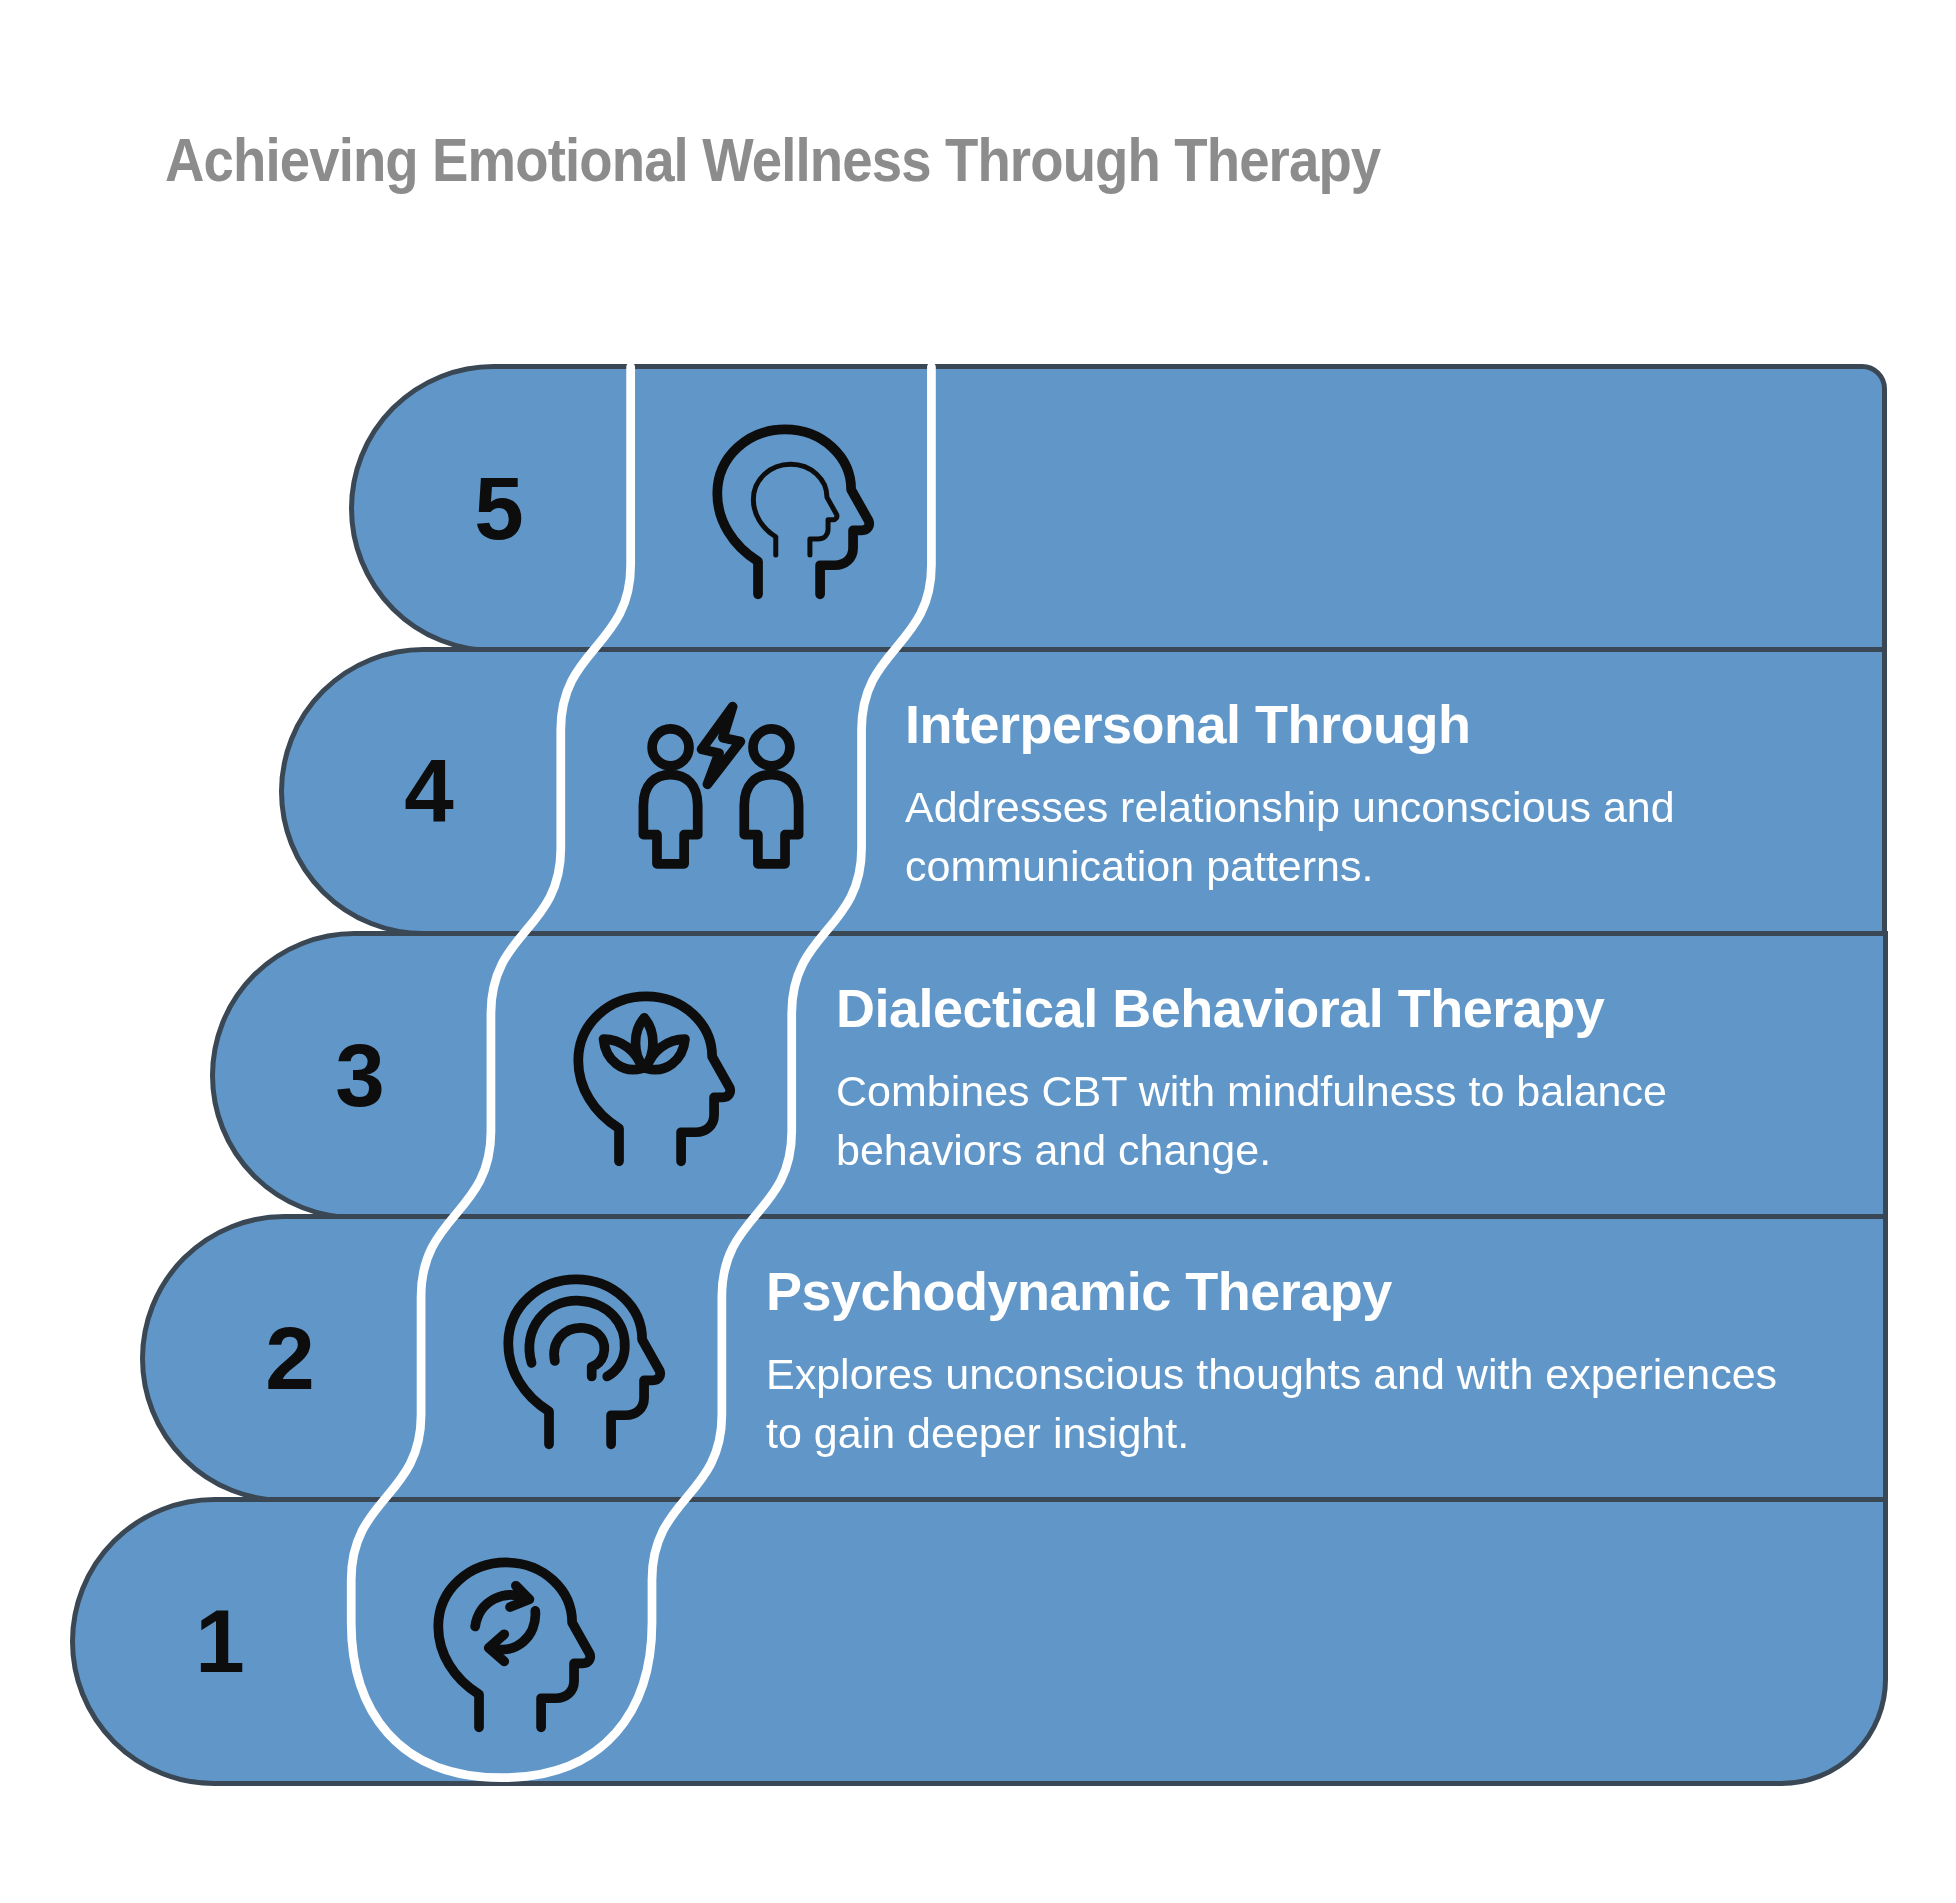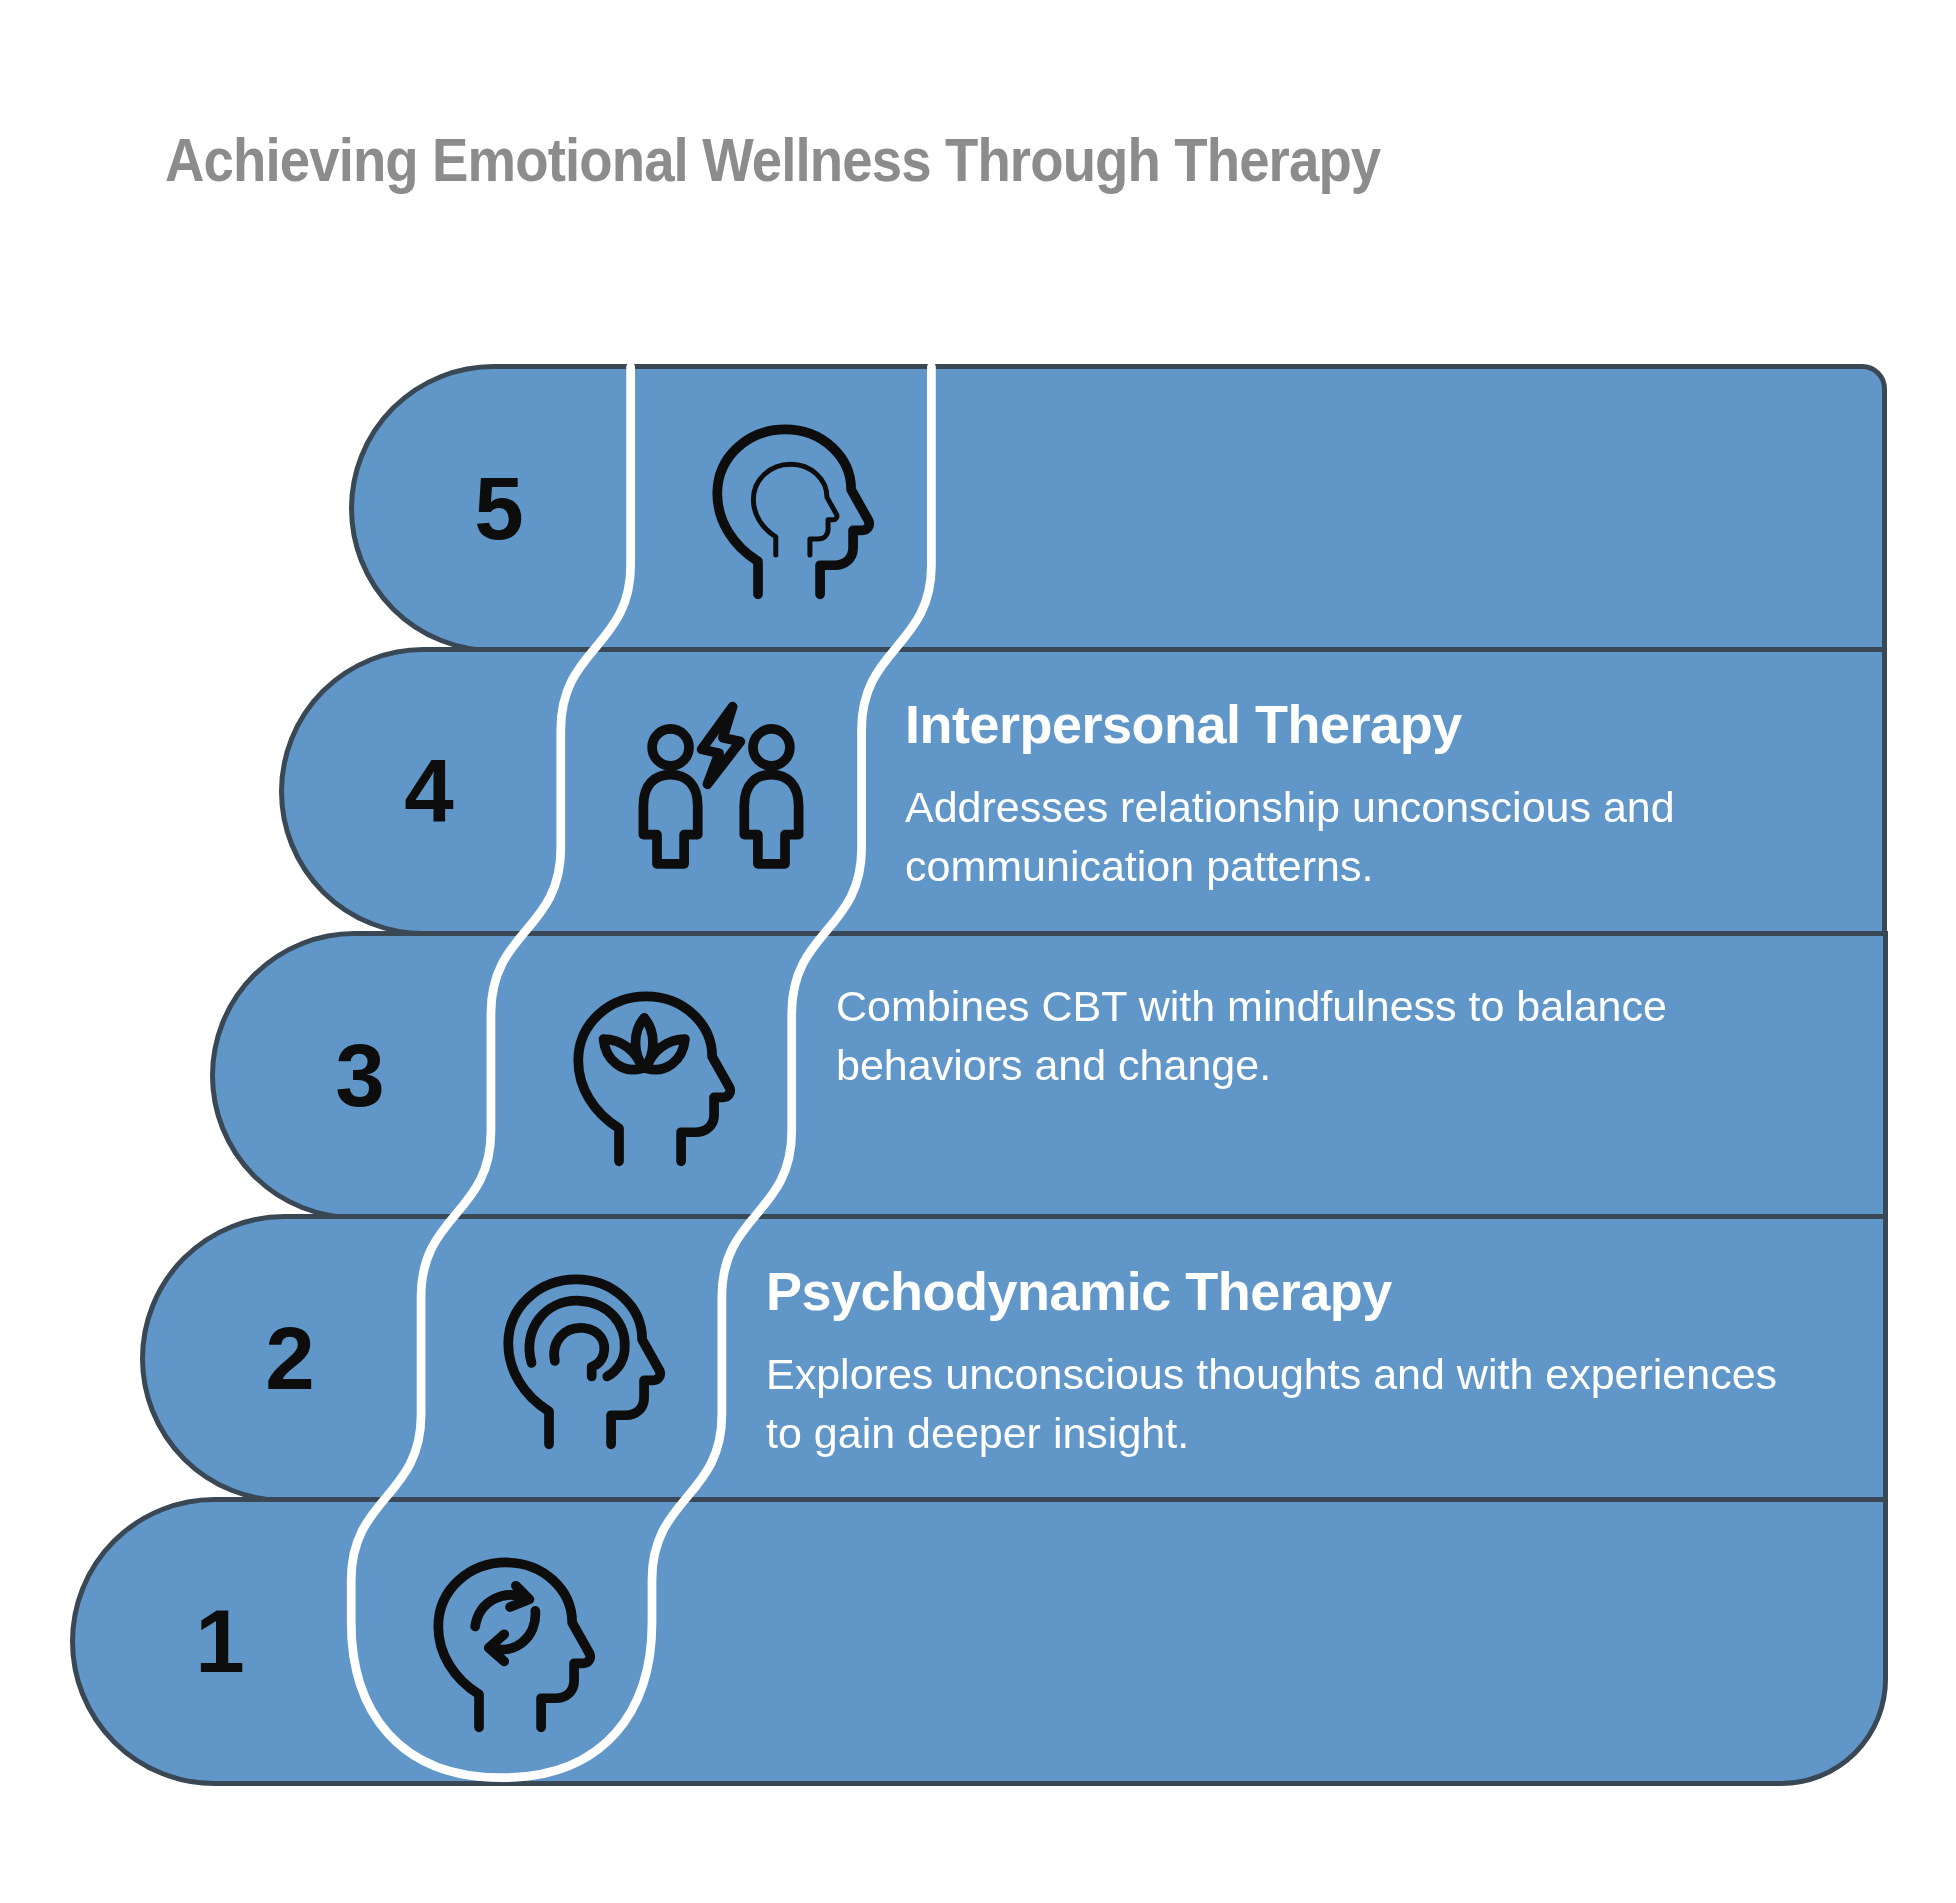--- a/index.html
+++ b/index.html
@@ -117,35 +117,36 @@
   <section class="row row-1">
     <div class="num">4</div>
     <svg class="icon" viewBox="0 0 100 100" aria-hidden="true">
       <circle class="ln" cx="24" cy="27" r="9.5"></circle>
       <path class="ln" d="M10 72 L10 57 C10 46 16 41 24 41 C32 41 38 46 38 57 L38 72 L31 72 L31 87 L17 87 L17 72 Z"></path>
       <circle class="ln" cx="76" cy="27" r="9.5"></circle>
       <path class="ln" d="M62 72 L62 57 C62 46 68 41 76 41 C84 41 90 46 90 57 L90 72 L83 72 L83 87 L69 87 L69 72 Z"></path>
       <path class="ln" d="M56 6 L40 28 L49 30 L43 46 L60 24 L51 22 Z"></path>
     </svg>
     <div class="txt">
-      <h2>Interpersonal Therapy</h2>
+      <h2>Interpersonal Through</h2>
       <p>Addresses relationship unconscious and
 communication patterns.</p>
     </div>
   </section>
 
   <section class="row row-2">
     <div class="num">3</div>
     <svg class="icon" viewBox="0 0 100 100" aria-hidden="true">
       <path class="ln" d="M33 94 L33 77 C20 69 12 56 12 42 C12 23 28 9 47 9 C66 9 81 23 81 40 L90 56 C91 58.5 89.5 61 86.5 61 L82 61 L82 70 C82 75.5 78 79 72.5 79 L65 79 L65 94"></path>
       <path class="ln" d="M46 20 C52 27 52 39 46 46 C40 39 40 27 46 20 Z"></path>
       <path class="ln" d="M25 31 C34 31 42 37 45 46 C35 49 26 42 25 31 Z"></path>
       <path class="ln" d="M67 31 C58 31 50 37 47 46 C57 49 66 42 67 31 Z"></path>
     </svg>
     <div class="txt">
+      <h2>Dialectical Behavioral Therapy</h2>
       <p>Combines CBT with mindfulness to balance
 behaviors and change.</p>
     </div>
   </section>
 
   <section class="row row-3">
     <div class="num">2</div>
     <svg class="icon" viewBox="0 0 100 100" aria-hidden="true">
       <path class="ln" d="M33 94 L33 77 C20 69 12 56 12 42 C12 23 28 9 47 9 C66 9 81 23 81 40 L90 56 C91 58.5 89.5 61 86.5 61 L82 61 L82 70 C82 75.5 78 79 72.5 79 L65 79 L65 94"></path>
       <path class="ln" d="M24 52 C19 35 31 19 49 20 C63 21 73 31 72 45 C71.5 51 68 56 63 59"></path>

